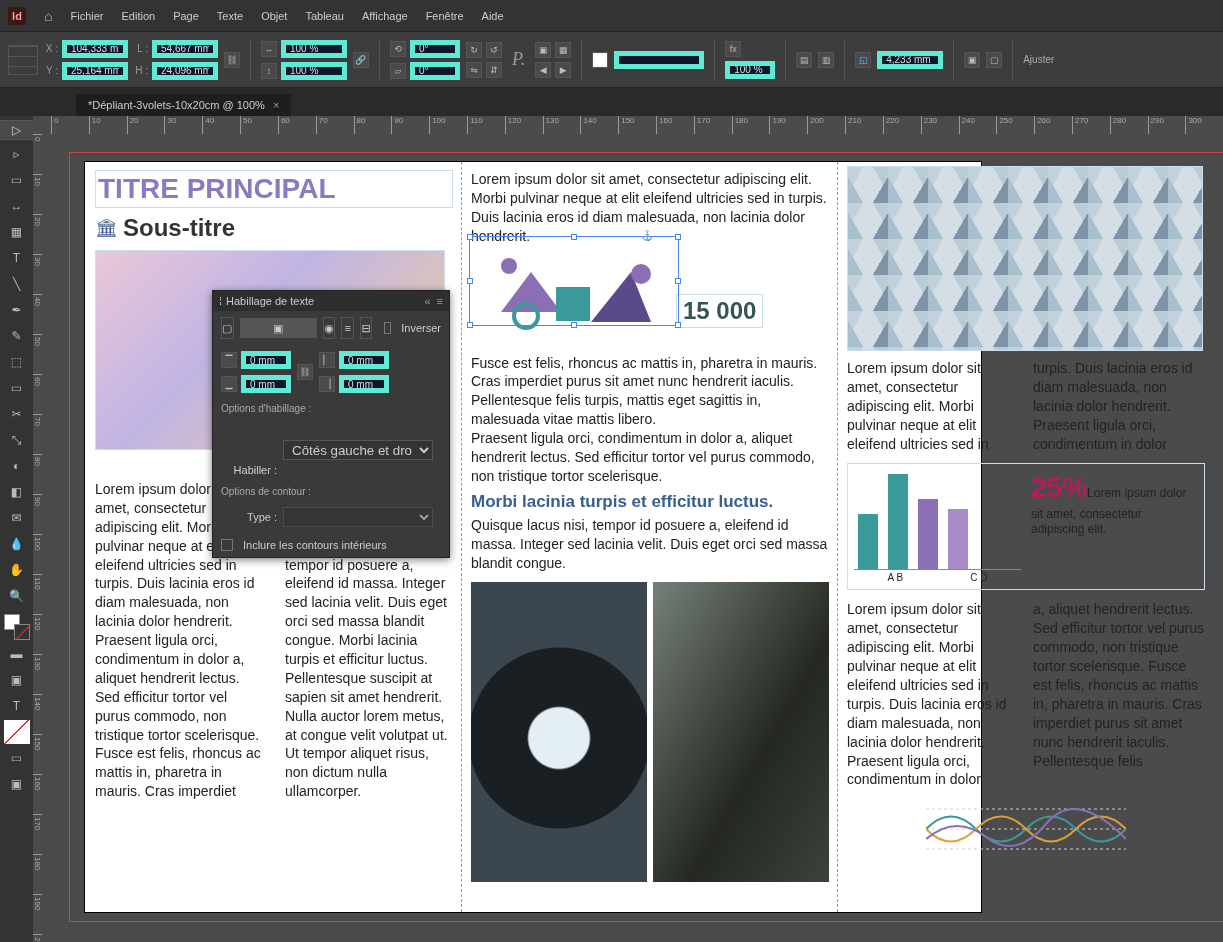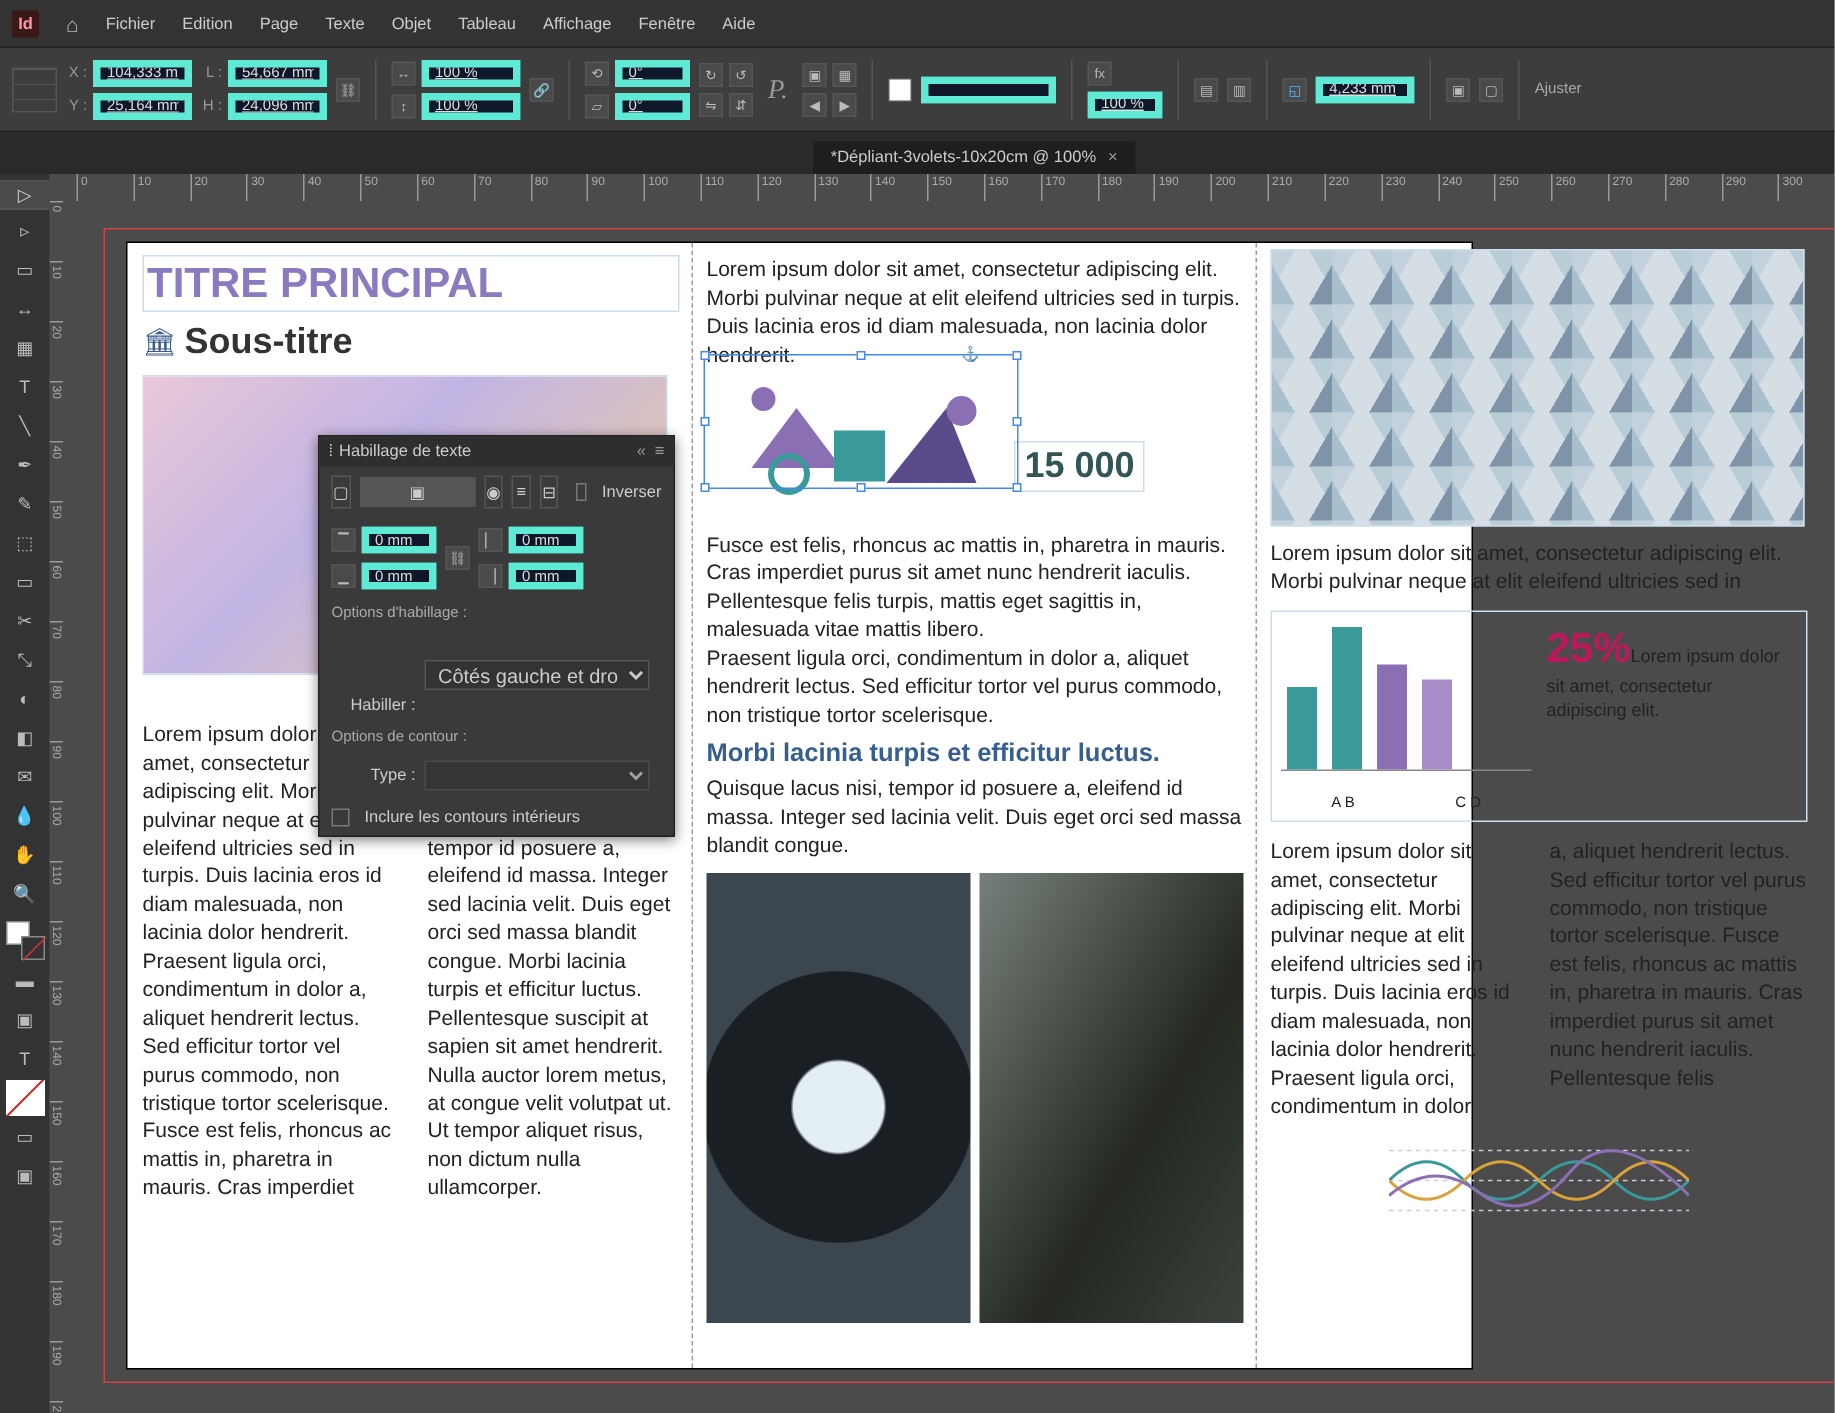--- a/index.html
+++ b/index.html
@@ -9,21 +9,21 @@
 .menubar .home { color:#bbb; font-size:14px; }
 .menubar .mi { color:#ccc; cursor:pointer; }
 .ctlbar { height:56px; background:#3d3d3d; display:flex; align-items:center; padding:4px 8px; gap:6px; border-bottom:1px solid #222; font-size:10px; color:#aaa; }
 .ctlgroup { display:flex; flex-direction:column; gap:4px; }
 .ctlrow { display:flex; align-items:center; gap:4px; }
 .nf { background:#0f172a; border:5px solid #5eead4; color:#ddd; height:18px; width:66px; padding:0 4px; font-size:10px;text-decoration:underline; }
 .nfw { width:90px; }
 .lbl { color:#999; width:14px; text-align:right; }
 .ic { width:16px; height:16px; background:#4a4a4a; border:1px solid #555; display:flex; align-items:center; justify-content:center; color:#bbb; font-size:9px; }
 .sep { width:1px; height:40px; background:#555; margin:0 4px; }
-.tabbar { height:28px; background:#2a2a2a; display:flex; align-items:end; padding-left:76px;justify-content:center; }
+.tabbar { height:28px; background:#2a2a2a; display:flex; align-items:end; padding-left:76px; }
 .tab { background:#1e1e1e; color:#ccc; padding:5px 12px; font-size:11px; display:flex; align-items:center; gap:8px; }
 .tab .x { cursor:pointer; color:#999; }
 .workspace { position:absolute; top:116px; left:0; right:0; bottom:0; display:flex; }
 .toolcol { width:33px; background:#333; display:flex; flex-direction:column; align-items:center; padding-top:4px; gap:2px; }
 .tool { width:26px; height:24px; display:flex; align-items:center; justify-content:center; color:#bbb; font-size:12px; cursor:pointer; }
 .tool.sel { background:#4a4a4a; }
 .swatches { margin-top:4px; width:26px; height:26px; position:relative; }
 .swatches .fg { width:16px; height:16px; background:#fff; border:1px solid #888; position:absolute; top:0; left:0; }
 .swatches .bg { width:16px; height:16px; border:1px solid #888; position:absolute; bottom:0; right:0; background:#333;}
 .swatches .bg::after{content:"";position:absolute;width:22px;height:1px;background:#d33;top:7px;left:-3px;transform:rotate(-45deg);}
@@ -326,30 +326,31 @@
           <div style="display:flex;gap:6px;margin-top:10px;">
             <div class="imgph" style="width:176px;height:300px;background:radial-gradient(circle at 50% 52%,#e4eef5 0 30px,#1a1f24 32px 90px,#3c464f 91px);"></div>
             <div class="imgph" style="width:176px;height:300px;background:linear-gradient(120deg,#76807a,#242820 60%,#3a433a);"></div>
           </div>
         </div>
 
         <div style="position:absolute;left:762px;top:4px;width:358px;">
           <div class="tri-pattern" style="width:356px;height:185px;border:1px solid #cde;"></div>
           <div style="display:flex;gap:14px;margin-top:8px;font-size:14px;line-height:1.35;">
             <div style="flex:1">Lorem ipsum dolor sit amet, consectetur adipiscing elit. Morbi pulvinar neque at elit eleifend ultricies sed in</div>
+            <div style="flex:1">turpis. Duis lacinia eros id diam malesuada, non lacinia dolor hendrerit. Praesent ligula orci, condimentum in dolor</div>
           </div>
           <div style="display:flex;gap:10px;margin-top:10px;border:1px solid #cde;padding:6px;">
             <div style="flex:1">
               <div class="chart" id="barChart">
                   <div class="bar" style="height: 55px; background: rgb(58, 154, 154);"></div>
                   <div class="bar" style="height: 95px; background: rgb(58, 154, 154);"></div>
                   <div class="bar" style="height: 70px; background: rgb(139, 111, 181);"></div>
                   <div class="bar" style="height: 60px; background: rgb(167, 140, 201);"></div>
                 </div>
-              <div style="display:flex;justify-content:space-around;font-size:10px;margin-top:16px;">
+              <div style="display:flex;justify-content:space-around;font-size:10px;margin-top:2px;">
                 <span>A B</span>
                 <span>C D</span>
               </div>
             </div>
             <div style="flex:1;font-size:12px;line-height:1.3;">
               <span class="pct">25%</span><span>Lorem ipsum dolor sit amet, consectetur adipiscing elit.</span>
             </div>
           </div>
           <div style="display:flex;gap:14px;margin-top:10px;font-size:14px;line-height:1.35;">
             <div style="flex:1">Lorem ipsum dolor sit amet, consectetur adipiscing elit. Morbi pulvinar neque at elit eleifend ultricies sed in turpis. Duis lacinia eros id diam malesuada, non lacinia dolor hendrerit. Praesent ligula orci, condimentum in dolor</div>

